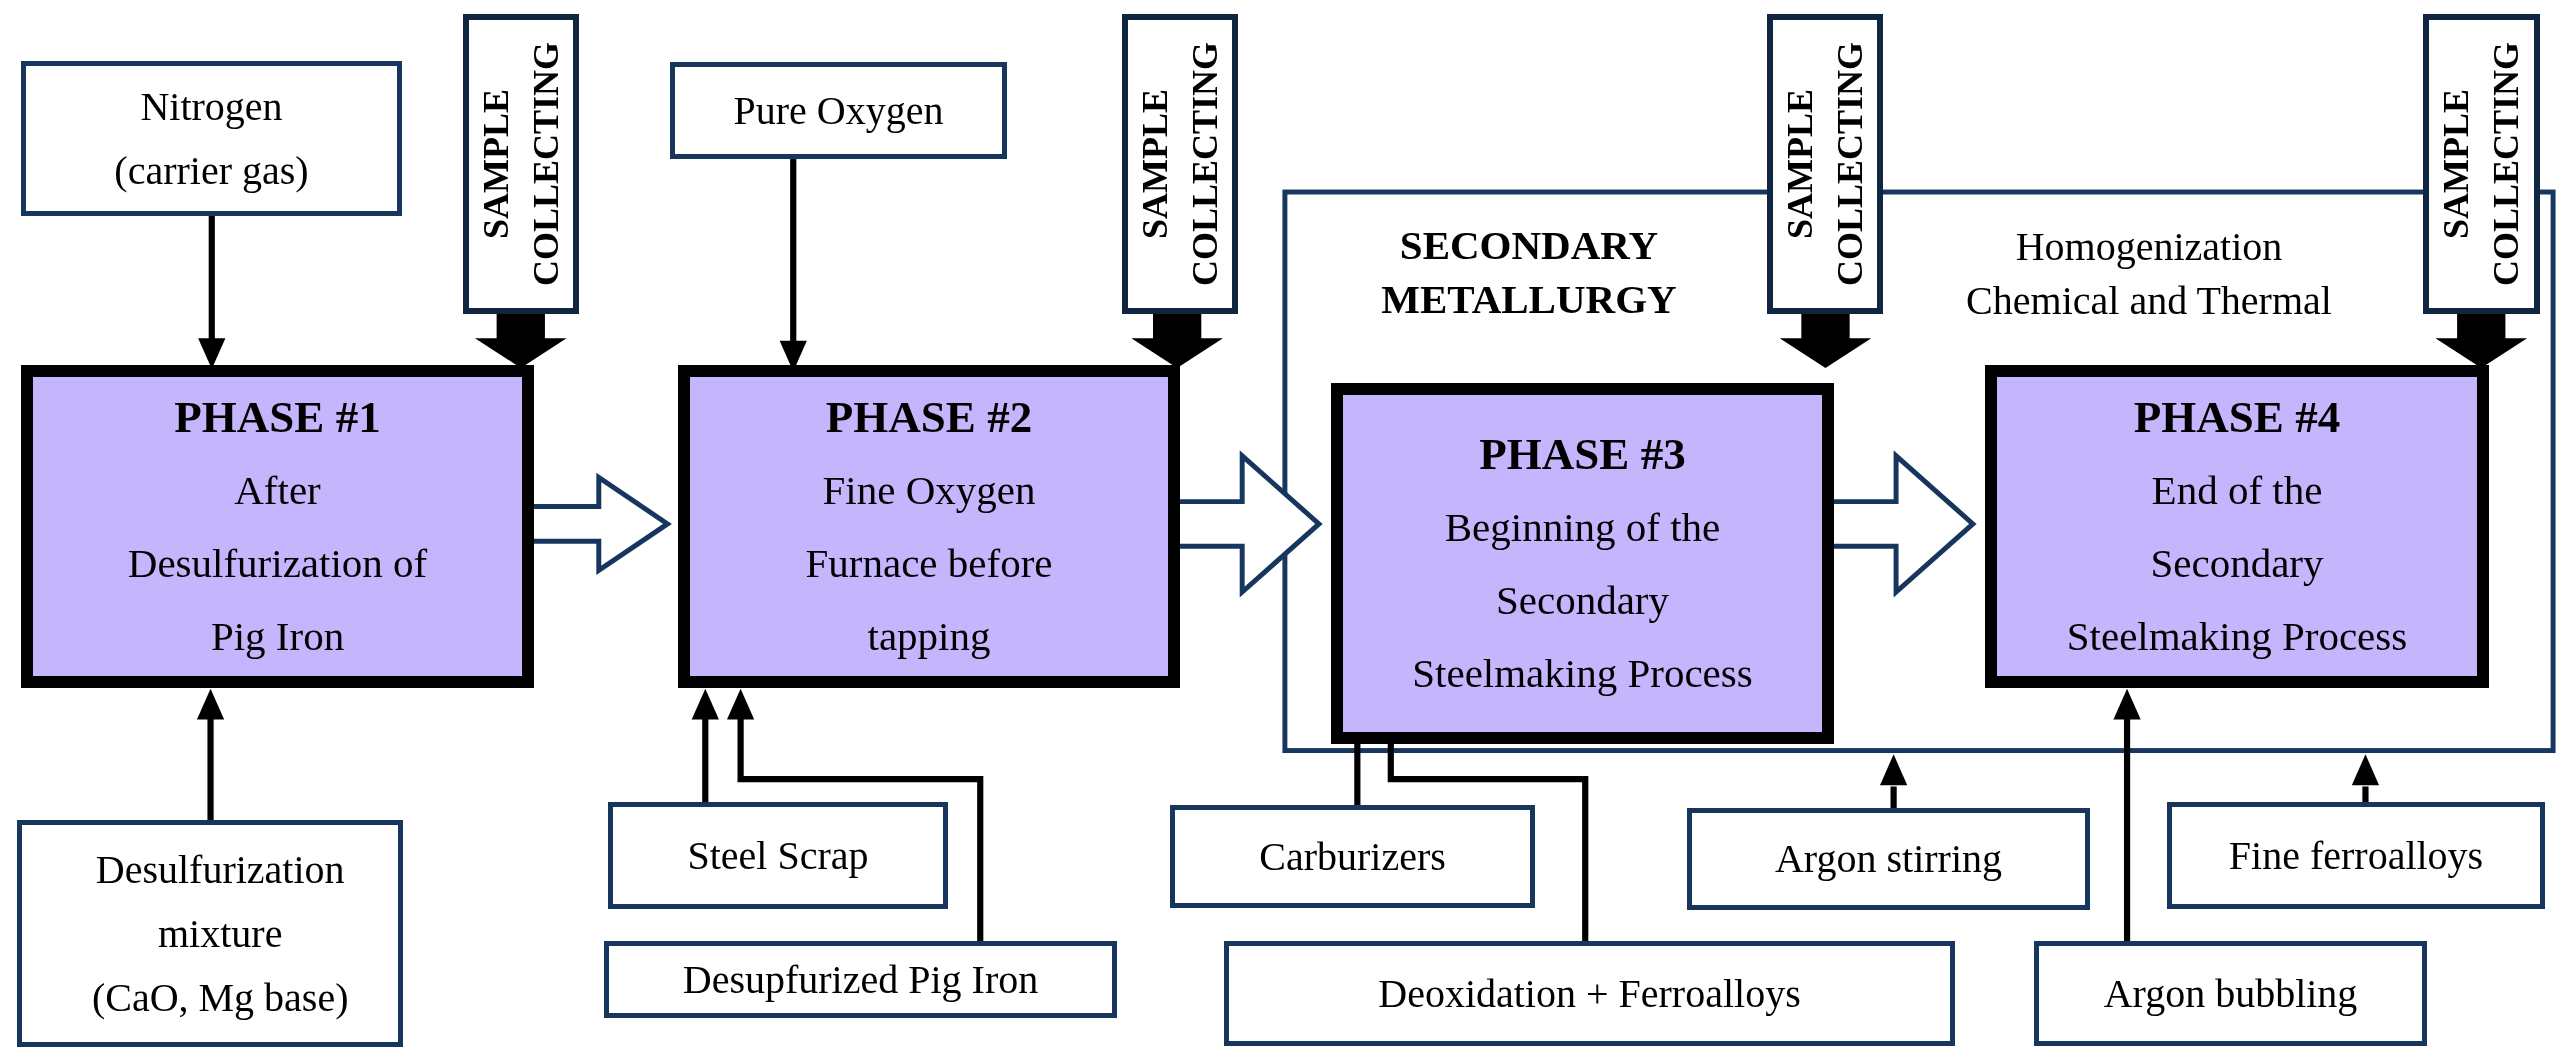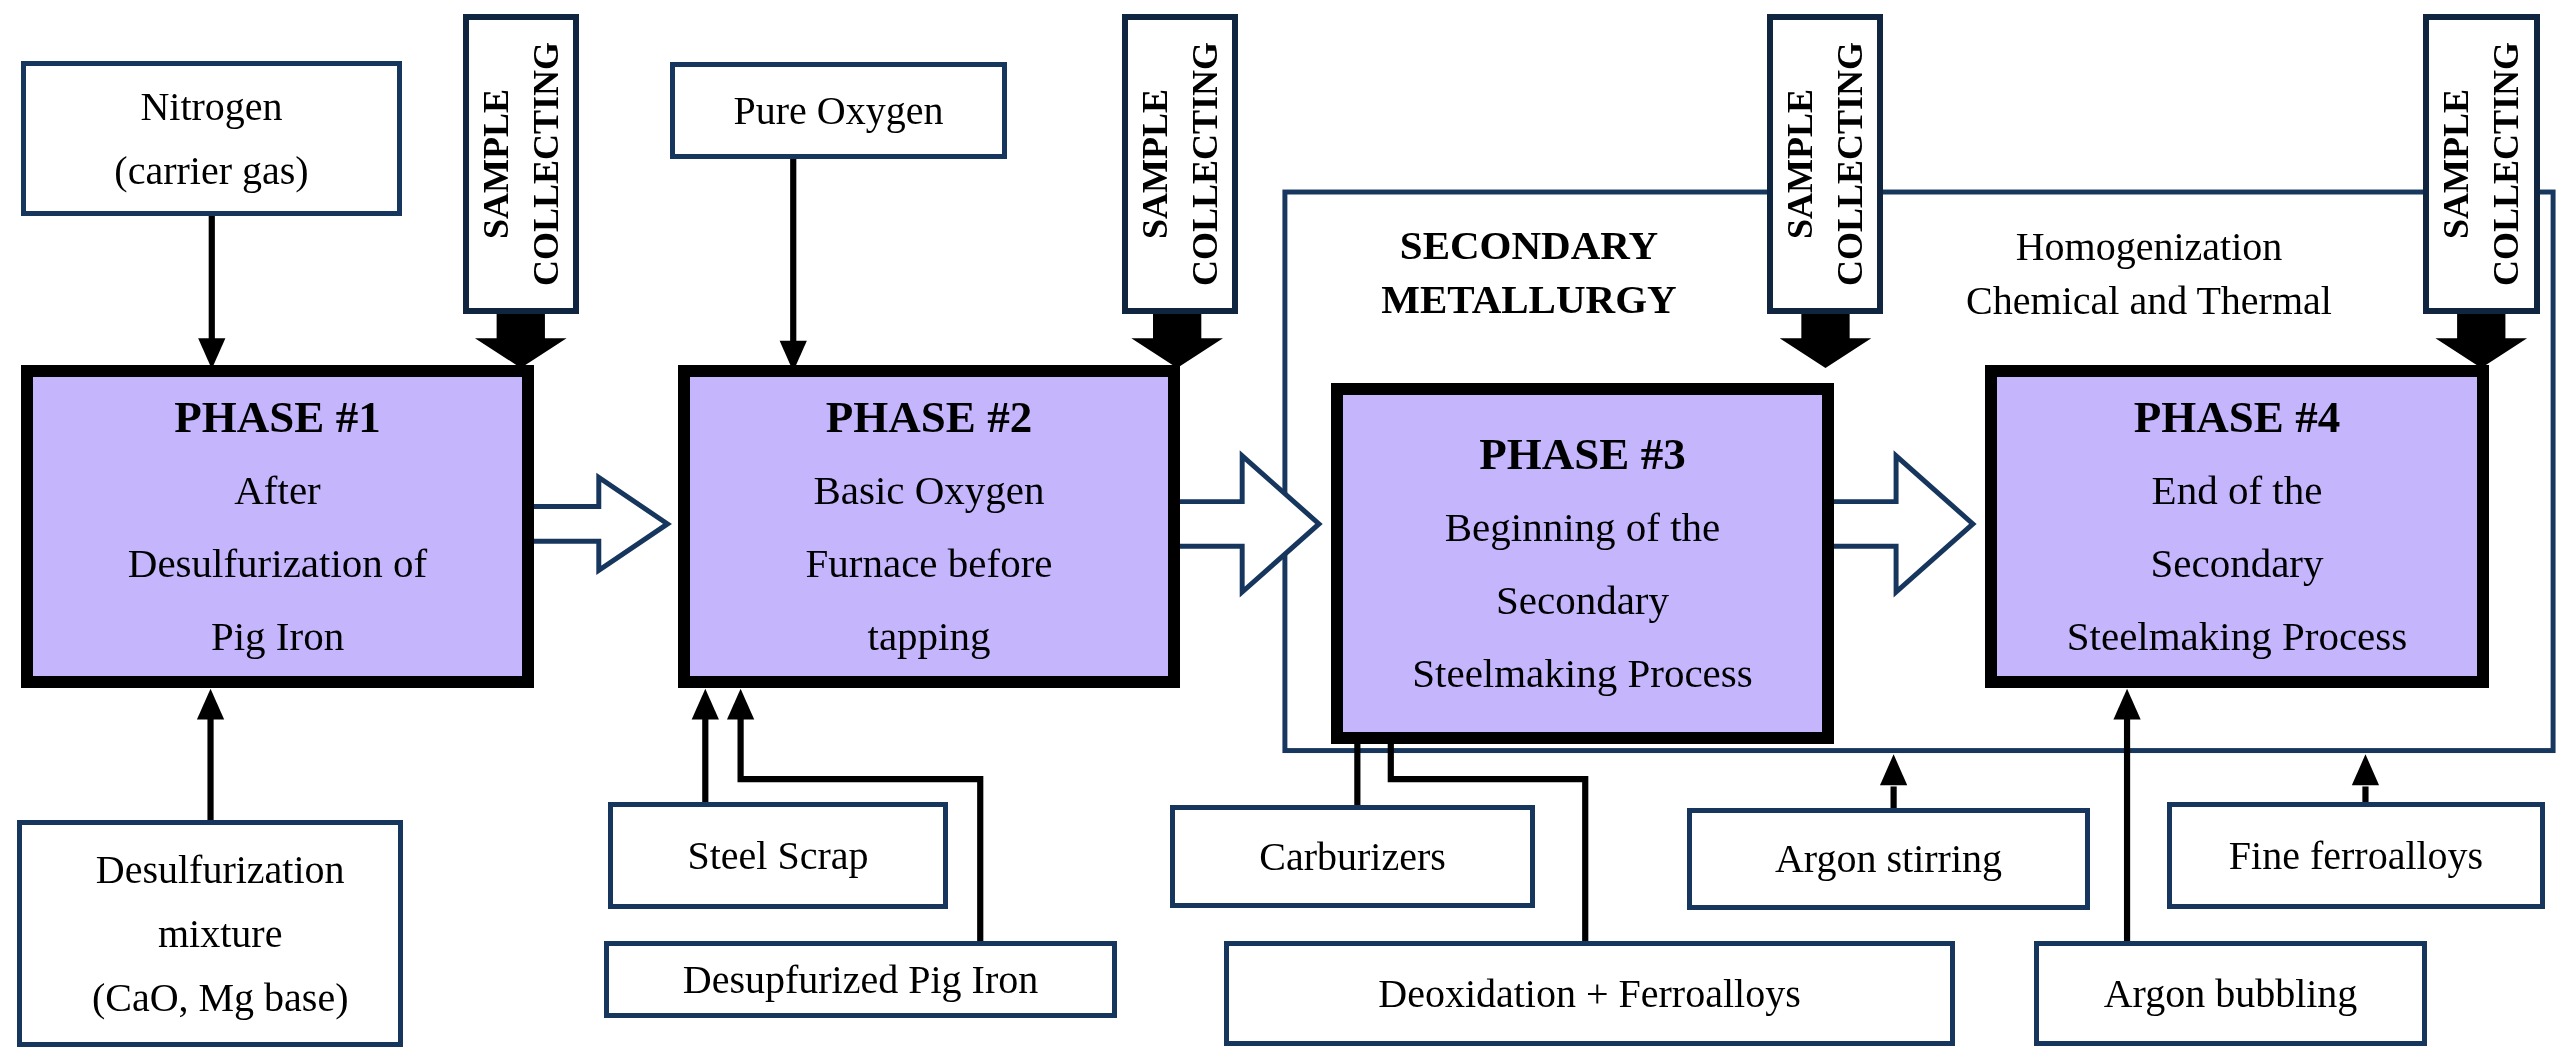--- a/index.html
+++ b/index.html
@@ -131,21 +131,21 @@
 </div>
 
 <div class="bx phase" style="left:13px;top:365px;width:513px;height:323px;">
   <div class="ttl">PHASE #1</div>
   <div class="ln">After</div>
   <div class="ln">Desulfurization of</div>
   <div class="ln">Pig Iron</div>
 </div>
 <div class="bx phase" style="left:670px;top:365px;width:502px;height:323px;">
   <div class="ttl">PHASE #2</div>
-  <div class="ln">Basic Oxygen</div>
+  <div class="ln">Fine Oxygen</div>
   <div class="ln">Furnace before</div>
   <div class="ln">tapping</div>
 </div>
 <div class="bx phase" style="left:1323px;top:383px;width:503px;height:361px;">
   <div class="ttl">PHASE #3</div>
   <div class="ln">Beginning of the</div>
   <div class="ln">Secondary</div>
   <div class="ln">Steelmaking Process</div>
 </div>
 <div class="bx phase" style="left:1977px;top:365px;width:504px;height:323px;">

